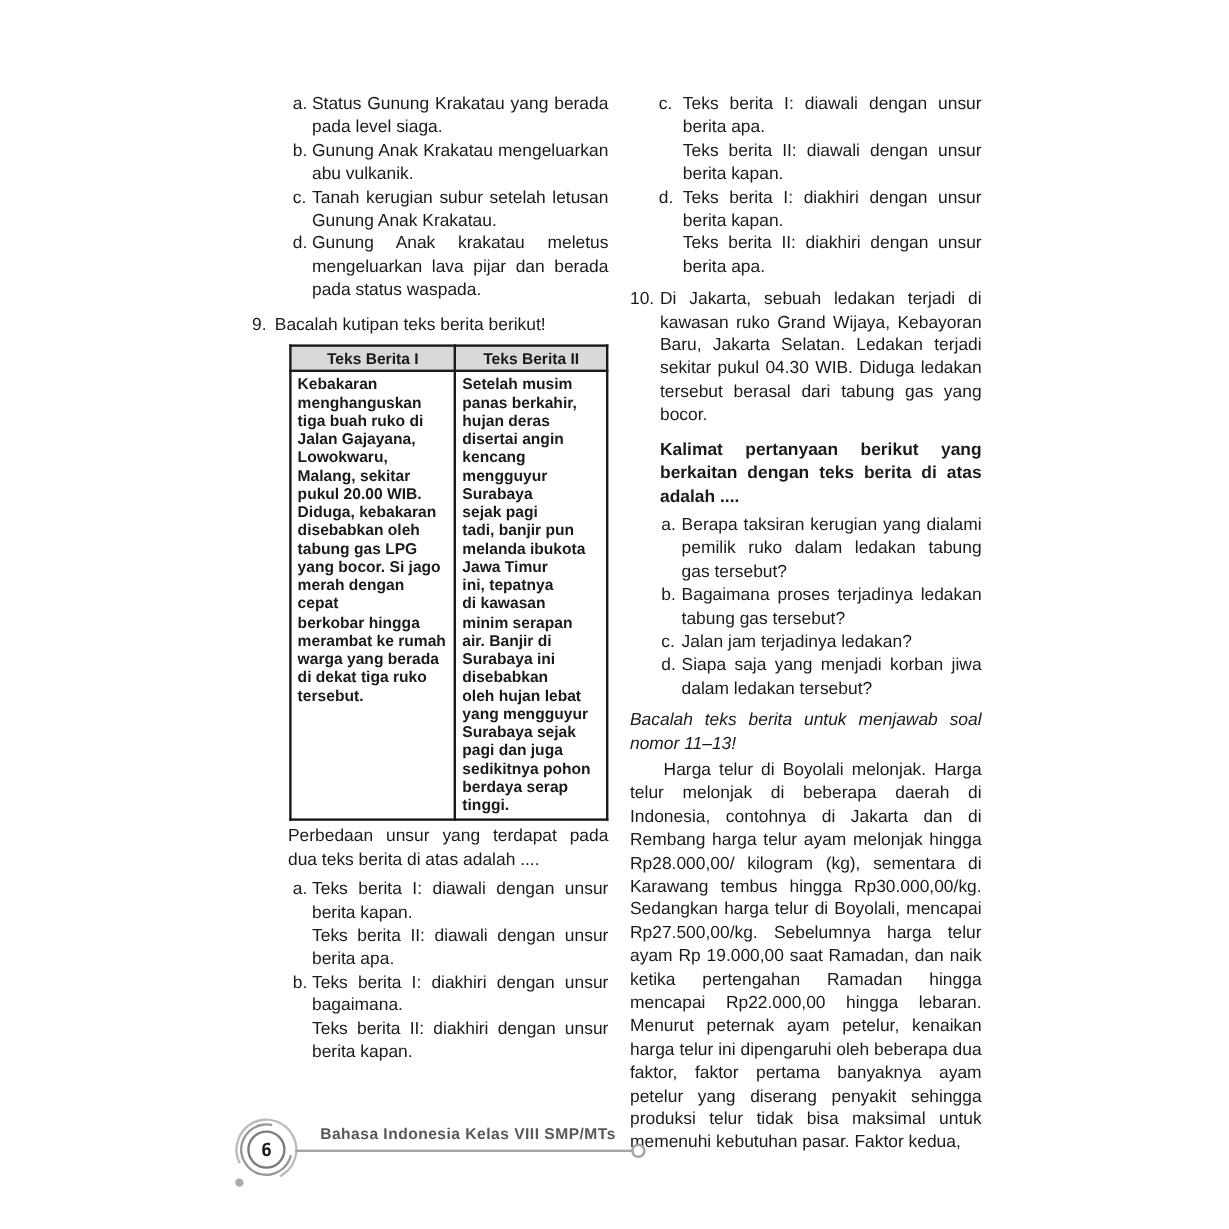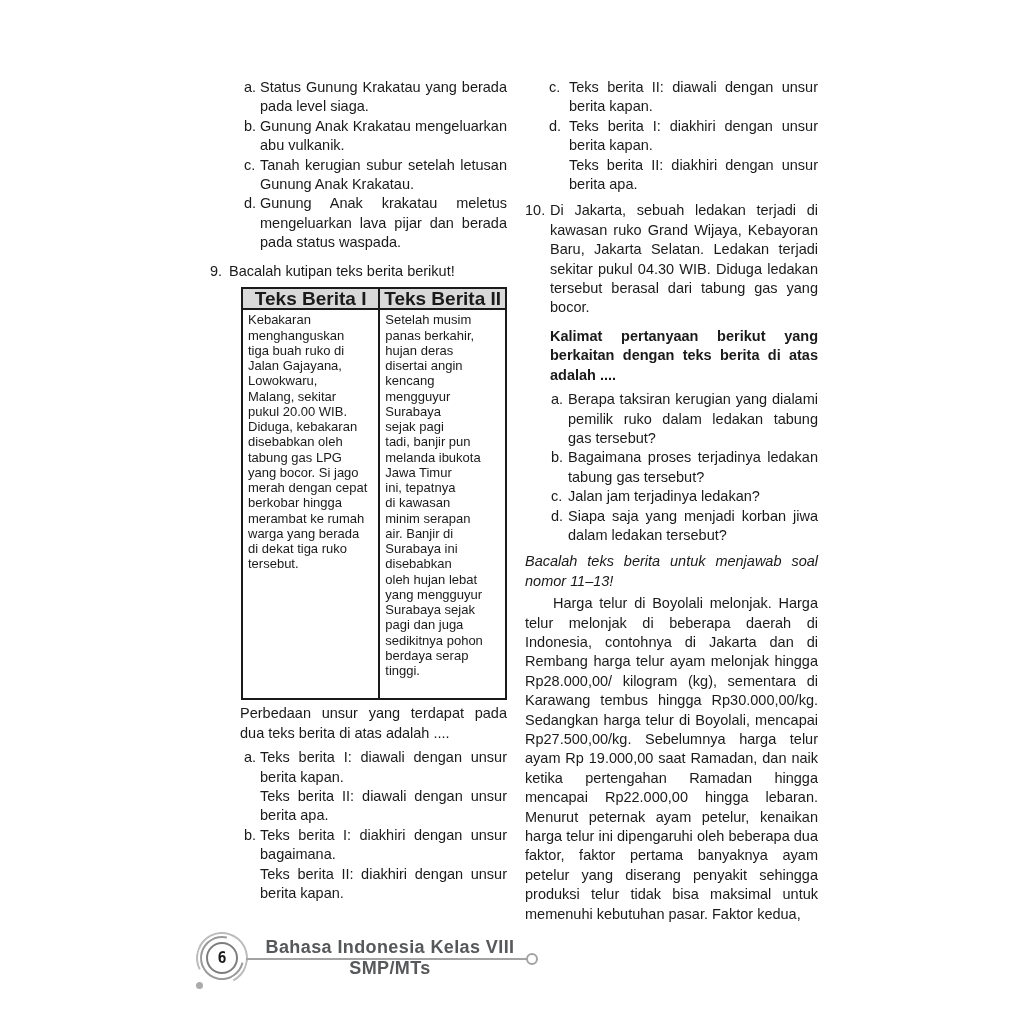--- a/index.html
+++ b/index.html
@@ -30,23 +30,23 @@
   .qline .qnum{width:13px;flex:0 0 auto;margin-right:6px;}
   .italic{}
   .bold-italic{font-style:italic;font-weight:normal;}
   table.news{
     border-collapse:collapse;margin-left:31px;width:266px;
     font-size:13px;line-height:15.25px;table-layout:fixed;
   }
   table.news th,table.news td{border:2px solid #1a1a1a;vertical-align:top;}
   table.news th{
     background:#d9d9d9;font-weight:bold;text-align:center;
-    font-size:19px;padding:2px 2px;
-  }
-  table.news td{padding:2px 5px 20px 5px;white-space:pre-line;}
+    font-size:13px;padding:2px 2px;
+  }
+  table.news td{padding:2px 5px 4px 5px;white-space:pre-line;font-weight:bold;}
   table.news col.c1{width:52%;}
   table.news col.c2{width:48%;}
   .perbedaan{margin-top:4px;}
   .opts2{margin-top:5px;}
   .q10{margin-top:7px;display:flex;justify-content:center;}
   .q10 .qnum10{width:25px;flex:0 0 auto;}
   .q10 .q10-body{flex:1 1 auto;text-align:justify;}
   .kalimat{margin-left:25px;width:268px;margin-top:9px;font-weight:bold;}
   .opts10{margin-top:5px;}
   .instruction{margin-top:7px;}
@@ -64,21 +64,21 @@
     font-family:"DejaVu Sans Mono","Liberation Mono",monospace;
   }
   .badge-dot{position:absolute;left:-4px;bottom:-9px;width:7px;height:7px;background:#ababab;border-radius:50%;}
   .footer-rule{position:absolute;left:246px;top:958px;width:284px;height:2px;background:#a3a3a3;}
   .footer-rule-end{
     position:absolute;left:526px;top:953px;width:8px;height:8px;
     border:2px solid #a3a3a3;border-radius:50%;background:#fff;
   }
   .footer-title{
     position:absolute;left:250px;top:937px;width:280px;text-align:center;
-    font-size:18px;font-weight:bold;color:#57585a;letter-spacing:0.4px;
+    font-size:13px;font-weight:bold;color:#57585a;letter-spacing:0.4px;
   }
 </style>
 </head>
 <body>
 
 <div class="col col-left">
 
 
   <div class="block">
     <div class="opt optL">
@@ -182,20 +182,21 @@
   </div>
 
 </div>
 
 <div class="col col-right">
 
   <div>
     <div class="opt optR">
       <span class="marker">c.</span>
       <div class="opt-text">
+        <div>Teks berita I: diawali dengan unsur berita apa.</div>
         <div>Teks berita II: diawali dengan unsur berita kapan.</div>
       </div>
     </div>
     <div class="opt optR">
       <span class="marker">d.</span>
       <div class="opt-text">
         <div>Teks berita I: diakhiri dengan unsur berita kapan.</div>
         <div>Teks berita II: diakhiri dengan unsur berita apa.</div>
       </div>
     </div>

